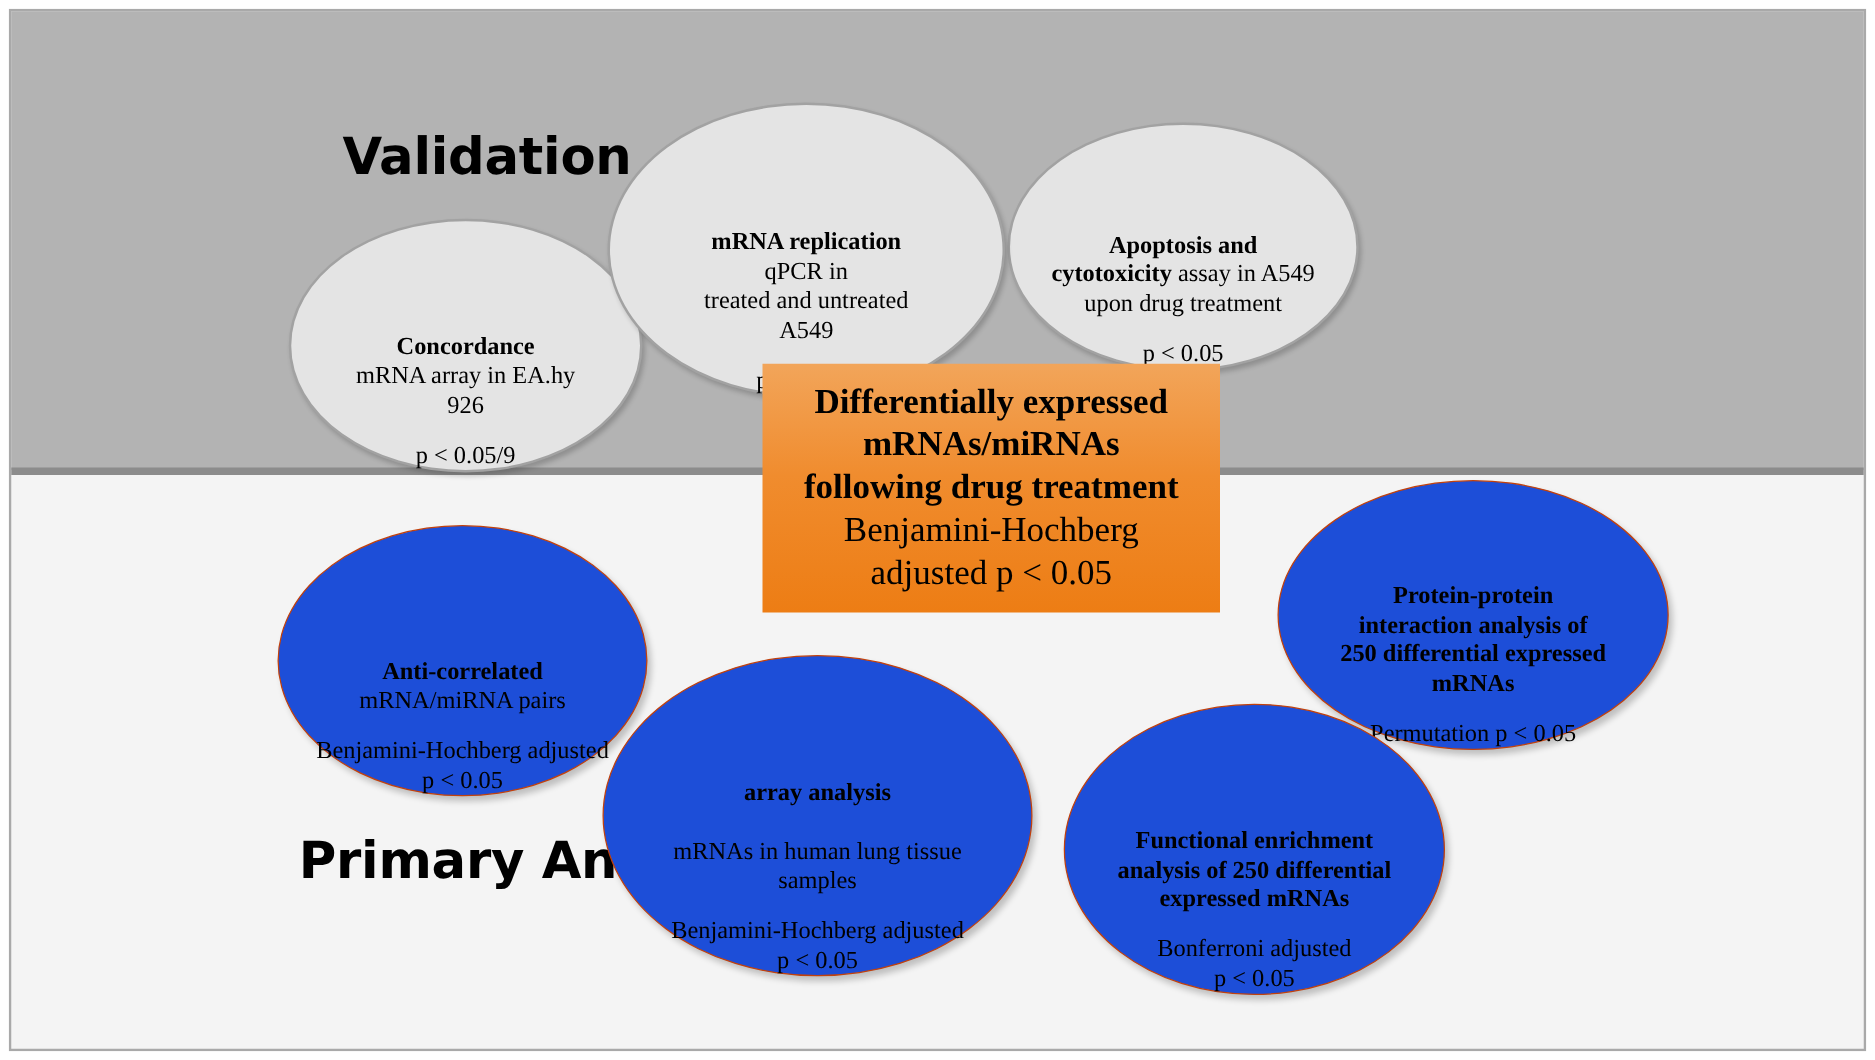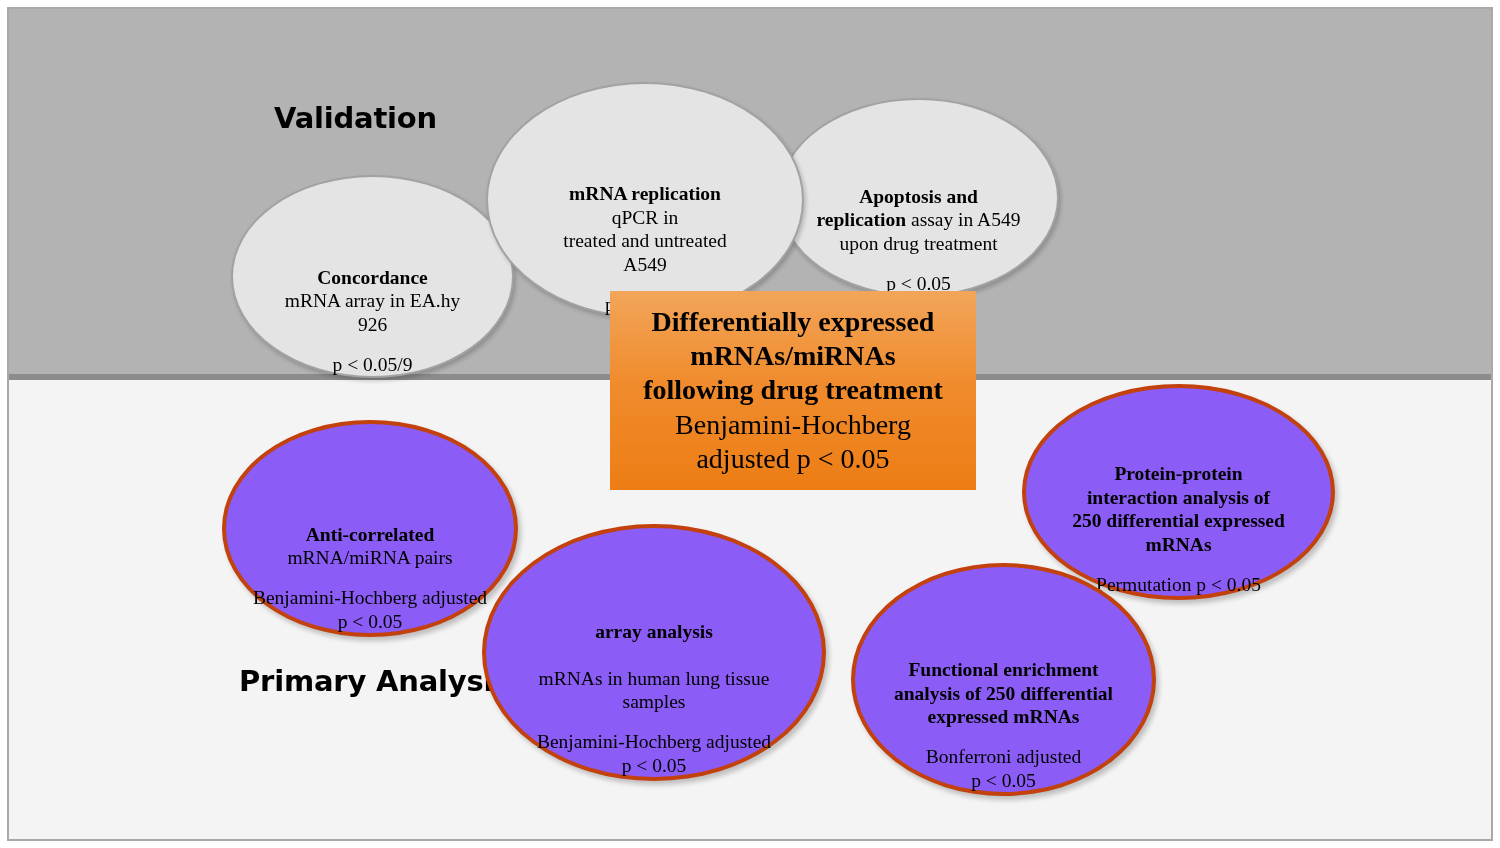--- a/index.html
+++ b/index.html
@@ -57,21 +57,21 @@
     width: 1482px; height: 459px;
     background: #f4f4f4;
     z-index: 1;
   }
 
   
   .section-label {
     position: absolute;
     font-family: "DejaVu Sans", "Liberation Sans", sans-serif;
     font-weight: bold;
-    font-size: 29px;
+    font-size: 41px;
     color: #000000;
     letter-spacing: -0.2px;
     white-space: nowrap;
     z-index: 12;
   }
   #label-validation { left: 274px; top: 101px; }
   #label-primary    { left: 239px; top: 664px; }
 
   
   .ellipse {
@@ -82,22 +82,22 @@
     align-items: flex-end;
     justify-content: center;
     text-align: center;
   }
   .ellipse-gray {
     background: #e4e4e4;
     border: 2px solid #a2a2a2;
     box-shadow: 2px 3px 4px rgba(0,0,0,0.20);
   }
   .ellipse-green {
-    background: #8b5cf6;
-    border: 4px solid #c2410c;
+    background: #1d4ed8;
+    border: 1px solid #c2410c;
     box-shadow: 3px 4px 5px rgba(0,0,0,0.22);
   }
   .etext {
     width: 100%;
     padding: 0 6px;
     box-sizing: border-box;
     font-size: 19.5px;
     line-height: 1.20;
     color: #000000;
   }
@@ -119,21 +119,21 @@
     z-index: 30;
   }
   #center-box .etext {
     font-size: 28px;
     line-height: 1.22;
   }
 
   
   #ell-concordance { left: 231px;  top: 175px; width: 283px; height: 203px; z-index: 10; }
   #ell-mrna-rep    { left: 486px;  top: 82px;  width: 318px; height: 236px; z-index: 14; }
-  #ell-apoptosis   { left: 778px;  top: 98px;  width: 281px; height: 199px; z-index: 13; }
+  #ell-apoptosis   { left: 806px;  top: 98px;  width: 281px; height: 199px; z-index: 13; }
   #ell-tcga        { left: 1104px; top: 161px; width: 242px; height: 200px; z-index: 12; }
 
   #ell-anticorr    { left: 222px;  top: 420px; width: 296px; height: 217px; z-index: 16; }
   #ell-eqtl        { left: 482px;  top: 524px; width: 344px; height: 257px; z-index: 18; }
   #ell-functional  { left: 851px;  top: 563px; width: 305px; height: 233px; z-index: 17; }
   #ell-ppi         { left: 1022px; top: 384px; width: 313px; height: 216px; z-index: 15; }
 </style>
 </head>
 <body>
 
@@ -164,21 +164,21 @@
       <span>treated and untreated</span><br>
       <span>A549</span>
       <span class="gap"></span>
       <span>p &lt; 0.05/2</span>
     </div>
   </div>
 
   <div class="ellipse ellipse-gray" id="ell-apoptosis">
     <div class="etext">
       <span class="b">Apoptosis and</span><br>
-      <span class="b">replication</span><span> assay in A549</span><br>
+      <span class="b">cytotoxicity</span><span> assay in A549</span><br>
       <span>upon drug treatment</span>
       <span class="gap"></span>
       <span>p &lt; 0.05</span>
     </div>
   </div>
 
 
   <div class="ellipse ellipse-green" id="ell-anticorr">
     <div class="etext">
       <span class="b">Anti-correlated</span><br>

